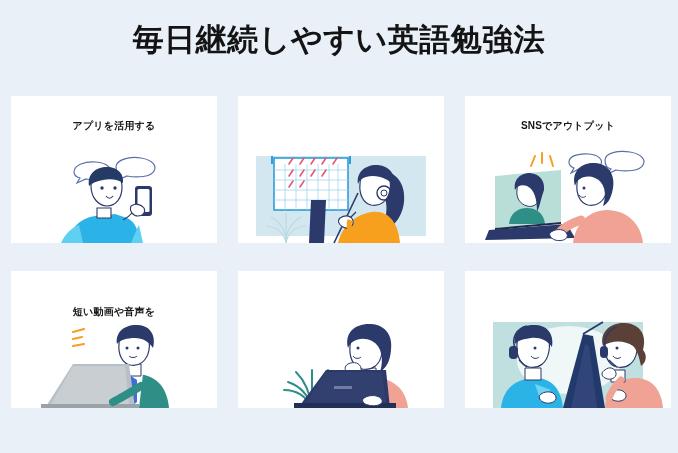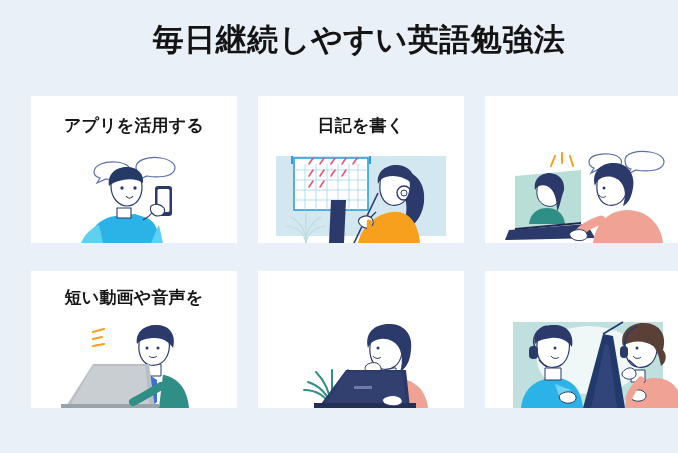--- a/index.html
+++ b/index.html
@@ -2,21 +2,21 @@
 <html><head>
 <meta charset="utf-8">
 <style>
   html,body{margin:0;padding:0;}
   body{
     width:678px;height:453px;
     background:#e9f0f8;
     font-family:"Liberation Sans","DejaVu Sans",sans-serif;
     overflow:hidden;
   }
-  .page{position:relative;width:551px;height:453px;margin-left:20px;}
+  .page{position:relative;width:551px;height:453px;}
 
   .page-title{
     position:absolute;left:0;top:22px;width:678px;
     text-align:center;
     font-size:31px;line-height:36px;font-weight:bold;
     color:#141414;letter-spacing:0.5px;
     white-space:nowrap;
   }
 
   .grid{
@@ -29,26 +29,26 @@
   }
 
   .card{
     position:relative;
     background:#ffffff;
     overflow:hidden;
   }
   .card-title{
     position:absolute;left:0;top:0;width:100%;
     text-align:center;
-    font-size:17px;line-height:19px;font-weight:bold;
+    font-size:10px;line-height:19px;font-weight:bold;
     color:#161616;
     padding-top:20px;
     letter-spacing:0.2px;
   }
-  .card-title.two-line{padding-top:17px;}
+  .card-title.two-line{padding-top:31px;}
   .art{position:absolute;left:0;bottom:0;width:100%;}
   .art svg{display:block;width:100%;height:100%;}
 
   
   .art-r1{height:95px;}
   .art-r2{height:88px;}
 </style>
 </head>
 <body>
 
@@ -84,21 +84,20 @@
 
           <rect x="124" y="38" width="17" height="30" rx="3" fill="#2b3a6b"></rect>
           <rect x="126.5" y="41" width="12" height="23" rx="1.5" fill="#ffffff"></rect>
 
           <path d="M120 58 C124 55 130 56 133 60 C135 64 132 68 127 68 C122 68 118 63 120 58 Z" fill="#ffffff" stroke="#2b3a6b" stroke-width="1.1"></path>
         </svg>
       </div>
     </div>
 
     <div class="card">
-      <div class="card-title">日記を書く</div>
       <div class="art art-r1">
         <svg viewBox="0 0 206 95" xmlns="http://www.w3.org/2000/svg">
           <rect x="18" y="8" width="170" height="80" fill="#d3e7f1"></rect>
 
           <rect x="36" y="10" width="74" height="52" fill="#ffffff" stroke="#2e9ddb" stroke-width="1.6"></rect>
           <g stroke="#9fd4ef" stroke-width="0.8">
             <line x1="36" y1="22" x2="110" y2="22"></line>
             <line x1="36" y1="32" x2="110" y2="32"></line>
             <line x1="36" y1="42" x2="110" y2="42"></line>
             <line x1="36" y1="52" x2="110" y2="52"></line>
@@ -148,20 +147,21 @@
 
           <line x1="96" y1="95" x2="120" y2="45" stroke="#2b3a6b" stroke-width="1.6"></line>
           <path d="M104 78 C110 72 114 68 118 64" stroke="#2b3a6b" stroke-width="1.2" fill="none"></path>
           <path d="M102 70 C108 66 114 68 115 73 C116 78 110 82 105 79 C101 77 99 73 102 70 Z" fill="#ffffff" stroke="#2b3a6b" stroke-width="1.1"></path>
           <path d="M118 95 C112 86 110 78 112 72" stroke="#f6a01e" stroke-width="5" fill="none"></path>
         </svg>
       </div>
     </div>
 
     <div class="card">
+      <div class="card-title">SNSでアウトプット</div>
       <div class="art art-r1">
         <svg viewBox="0 0 206 95" xmlns="http://www.w3.org/2000/svg">
 
           <path d="M104 14 C104 8 114 5 124 6 C134 7 138 12 136 16 C133 21 122 23 114 21 L106 25 L109 20 C106 19 104 17 104 14 Z" fill="none" stroke="#5b6fa8" stroke-width="1.2"></path>
           <path d="M140 12 C140 5 153 2 165 4 C177 6 181 12 178 17 C175 23 161 24 151 22 L141 27 L146 21 C141 20 140 16 140 12 Z" fill="none" stroke="#5b6fa8" stroke-width="1.2"></path>
 
           <g stroke="#f6a01e" stroke-width="2" stroke-linecap="round">
             <line x1="66" y1="18" x2="70" y2="8"></line>
             <line x1="77" y1="15" x2="77" y2="5"></line>
             <line x1="88" y1="18" x2="85" y2="8"></line>

